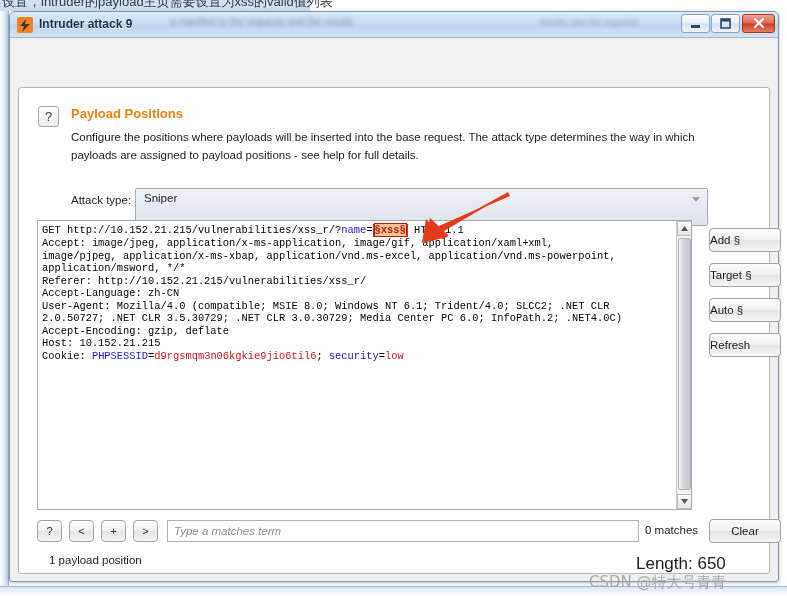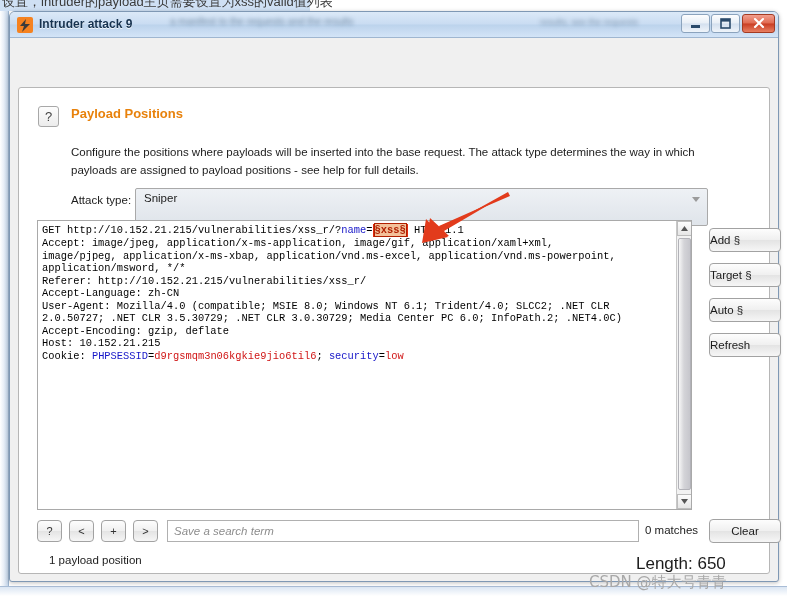--- a/index.html
+++ b/index.html
@@ -146,21 +146,21 @@
     border: 1px solid #a8a8a8; border-radius: 3px;
     background: linear-gradient(180deg,#fdfdfd 0%,#ececec 100%);
     font-size: 13px; color: #444; text-align: center; line-height: 20px;
   }
   #section-title {
     position: absolute; left: 52px; top: 18px;
     font-size: 13px; font-weight: 700; color: #e8820c;
   }
   #section-desc {
     position: absolute; left: 52px; top: 40px; width: 640px;
-    font-size: 11.5px; color: #1c1c1c; line-height: 18px; margin-top: 15px;
+    font-size: 11.5px; color: #1c1c1c; line-height: 18px;
   }
 
   
   #atk-label {
     position: absolute; left: 52px; top: 106px;
     font-size: 11.5px; color: #1c1c1c;
   }
   #atk-select {
     position: absolute; left: 116px; top: 100px;
     width: 573px; height: 38px;
@@ -392,21 +392,21 @@
       <div class="sidebtn" id="b-add">Add §</div>
       <div class="sidebtn" id="b-clear">Target §</div>
       <div class="sidebtn" id="b-auto">Auto §</div>
       <div class="sidebtn" id="b-refresh">Refresh</div>
 
       <div class="minibtn" id="m-help">?</div>
       <div class="minibtn" id="m-prev">&lt;</div>
       <div class="minibtn" id="m-plus">+</div>
       <div class="minibtn" id="m-next">&gt;</div>
       <div id="searchbox">
-        <span id="search-ph">Save a search term</span>
+        <span id="search-ph">Type a matches term</span>
       </div>
       <div id="matches">0 matches</div>
       <div id="b-clearsearch">Clear</div>
 
       <div id="status-left">1 payload position</div>
       <div id="status-right">Length: 650</div>
 
     </div>
   </div>
 

